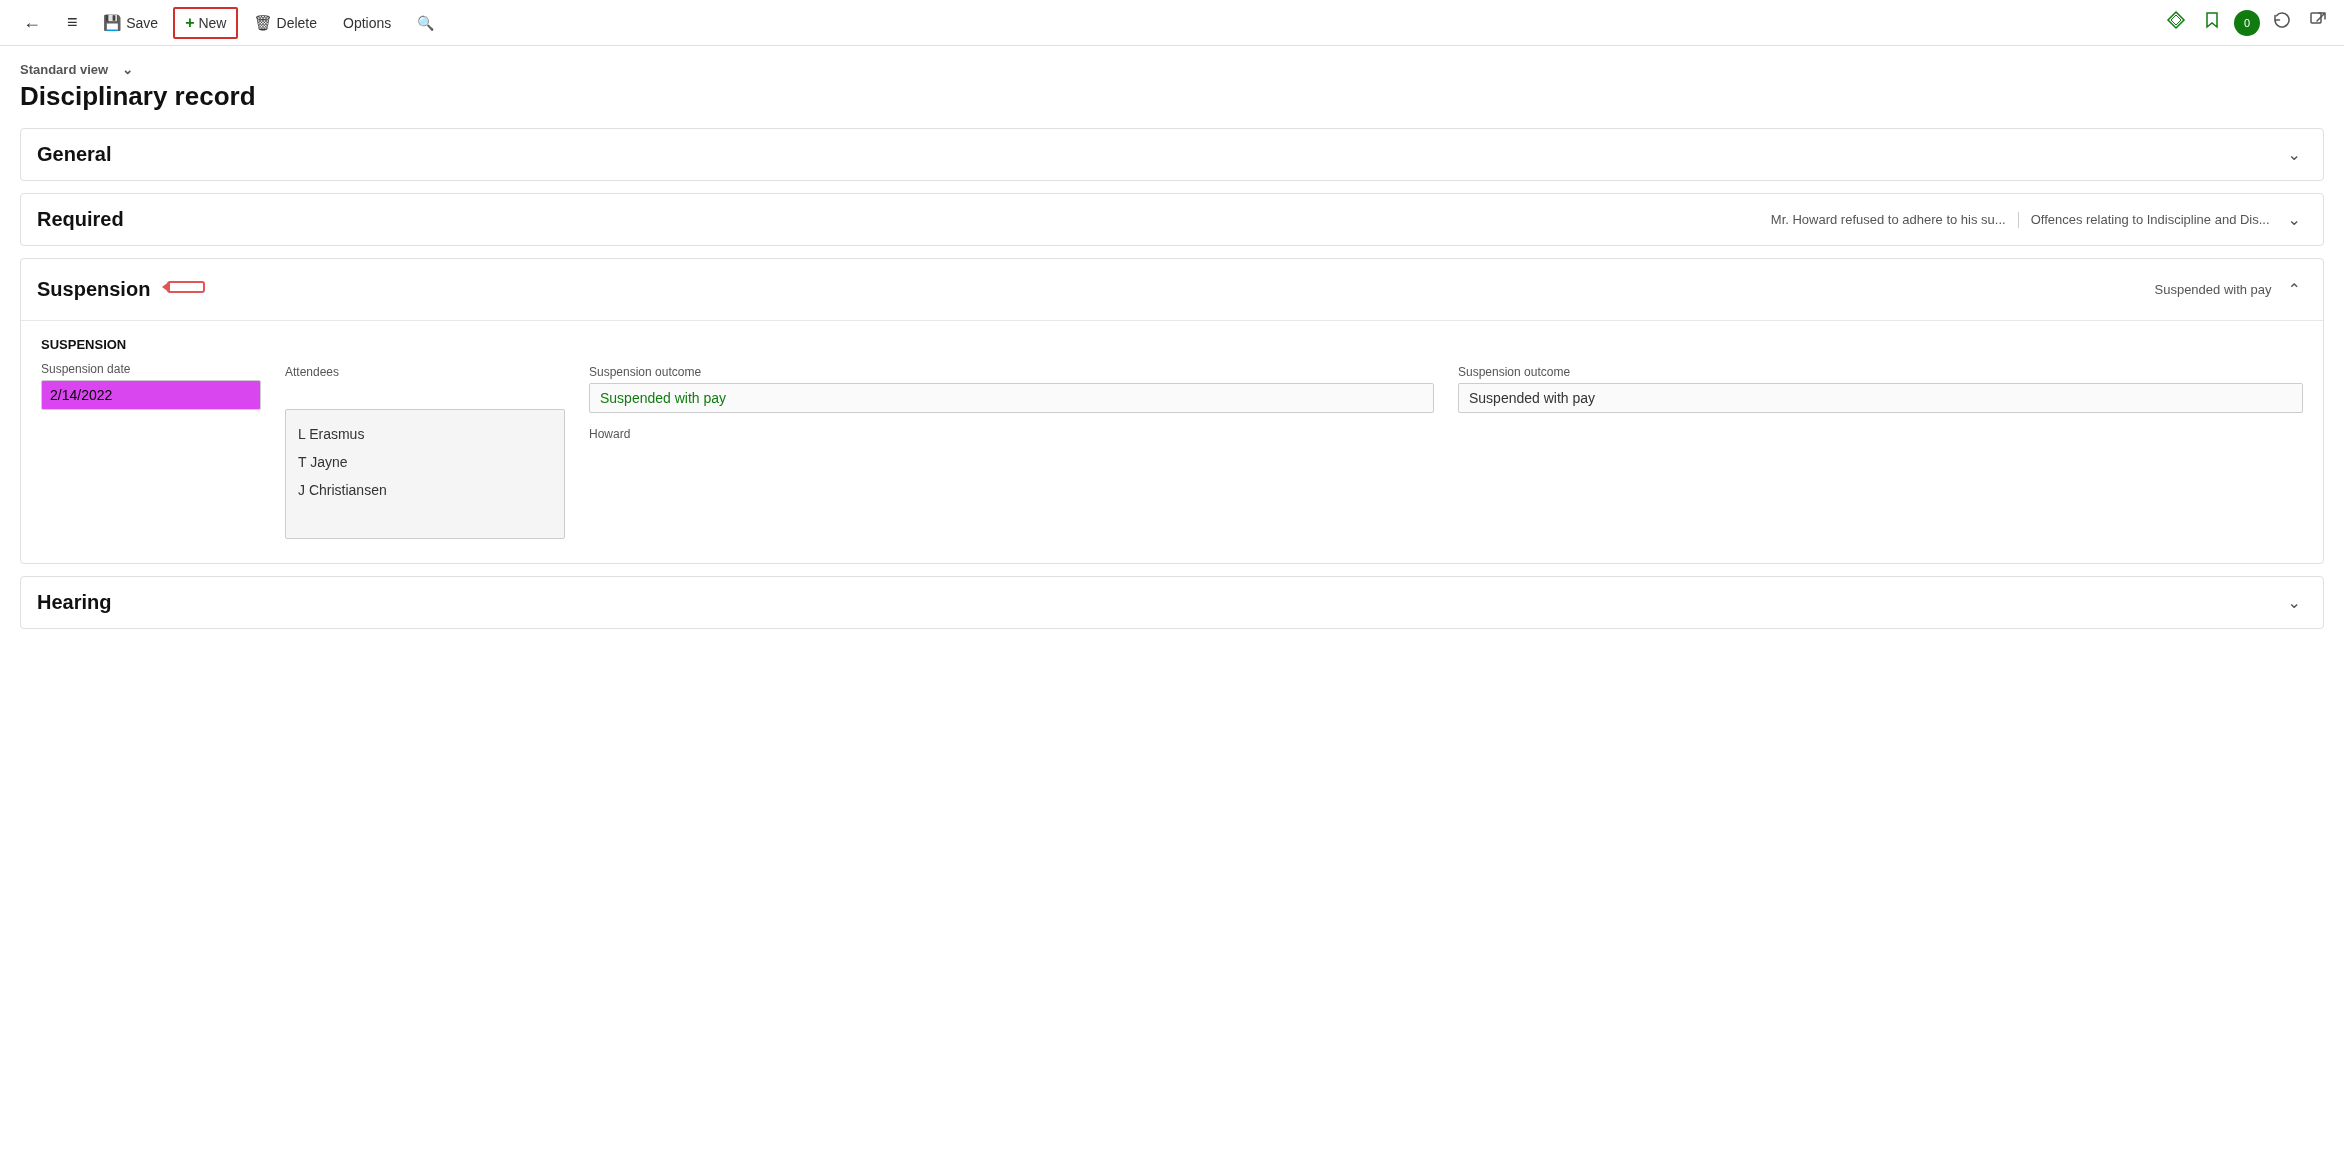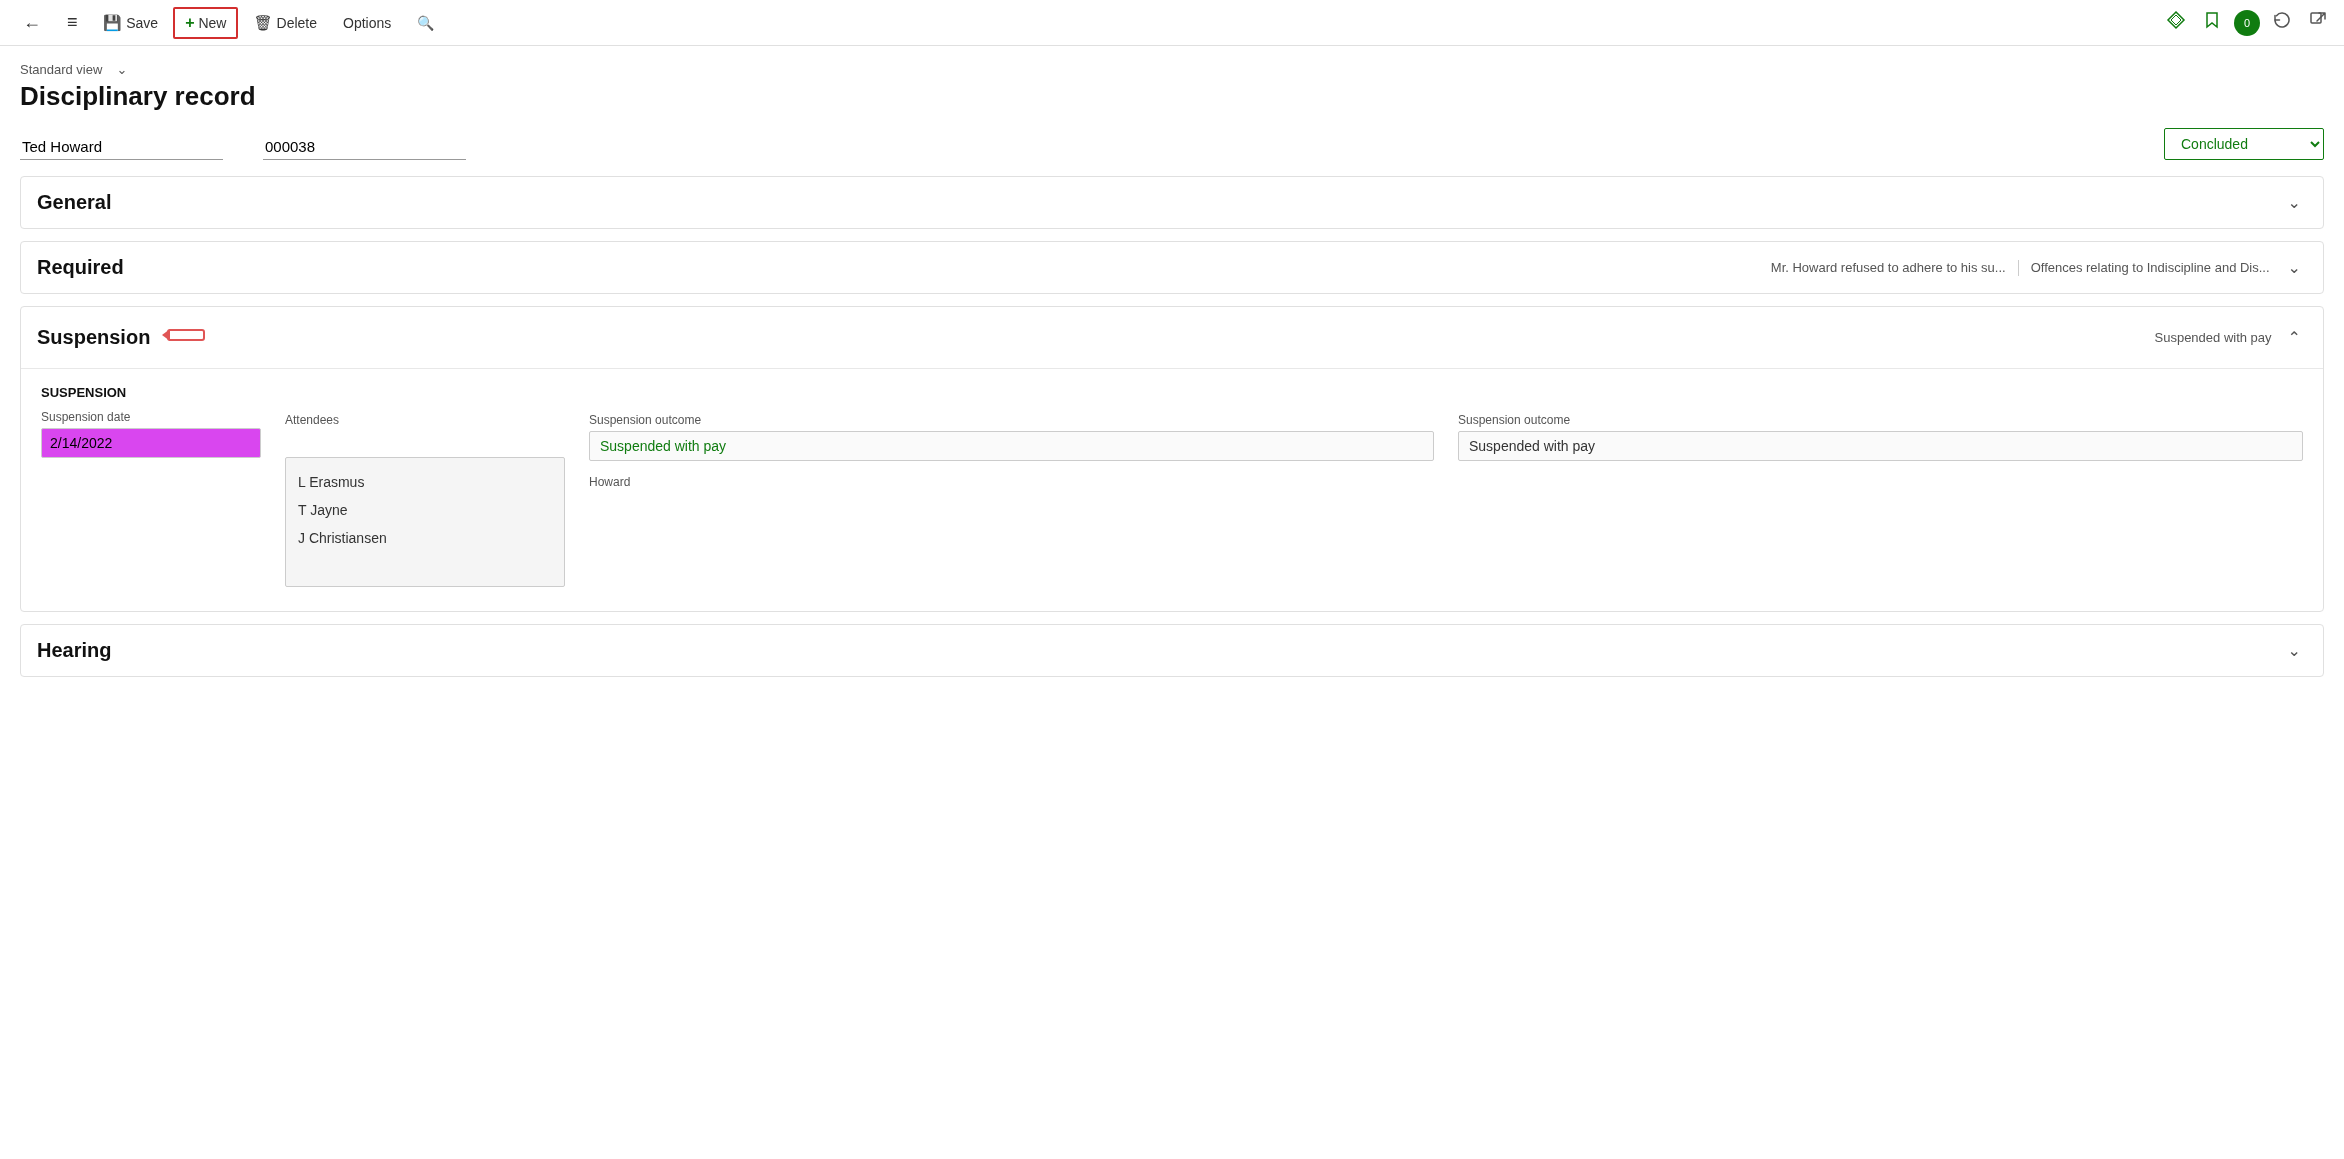--- a/index.html
+++ b/index.html
@@ -64,20 +64,21 @@
     }
 
     .standard-view {
       display: flex;
       align-items: center;
       gap: 14px;
       font-size: 13px;
       color: #555;
       margin-bottom: 4px;
       cursor: pointer;
+      font-weight: bold;
     }
 
     .page-title {
       font-size: 26px;
       font-weight: 600;
       margin-bottom: 16px;
       color: #111;
     }
 
     
@@ -310,35 +311,20 @@
 
 <div class="main-content">
 
   <div class="standard-view">
     <span>Standard view</span>
     <span>⌄</span>
   </div>
 
   <div class="page-title">Disciplinary record</div>
 
-  <div class="header-fields">
-    <div class="header-field">
-      <input type="text" value="Ted Howard" style="font-size: 15px;">
-    </div>
-    <div class="header-field">
-      <input type="text" value="000038" style="font-size: 15px;">
-    </div>
-    <div class="status-select">
-      <select>
-        <option value="Concluded" selected="">Concluded</option>
-        <option value="New">New</option>
-        <option value="In Progress">In Progress</option>
-      </select>
-    </div>
-  </div>
 
   <div class="section">
     <div class="section-header">
       <span class="section-title">General</span>
       <button class="chevron-btn">⌄</button>
     </div>
   </div>
 
   <div class="section">
     <div class="section-header">

